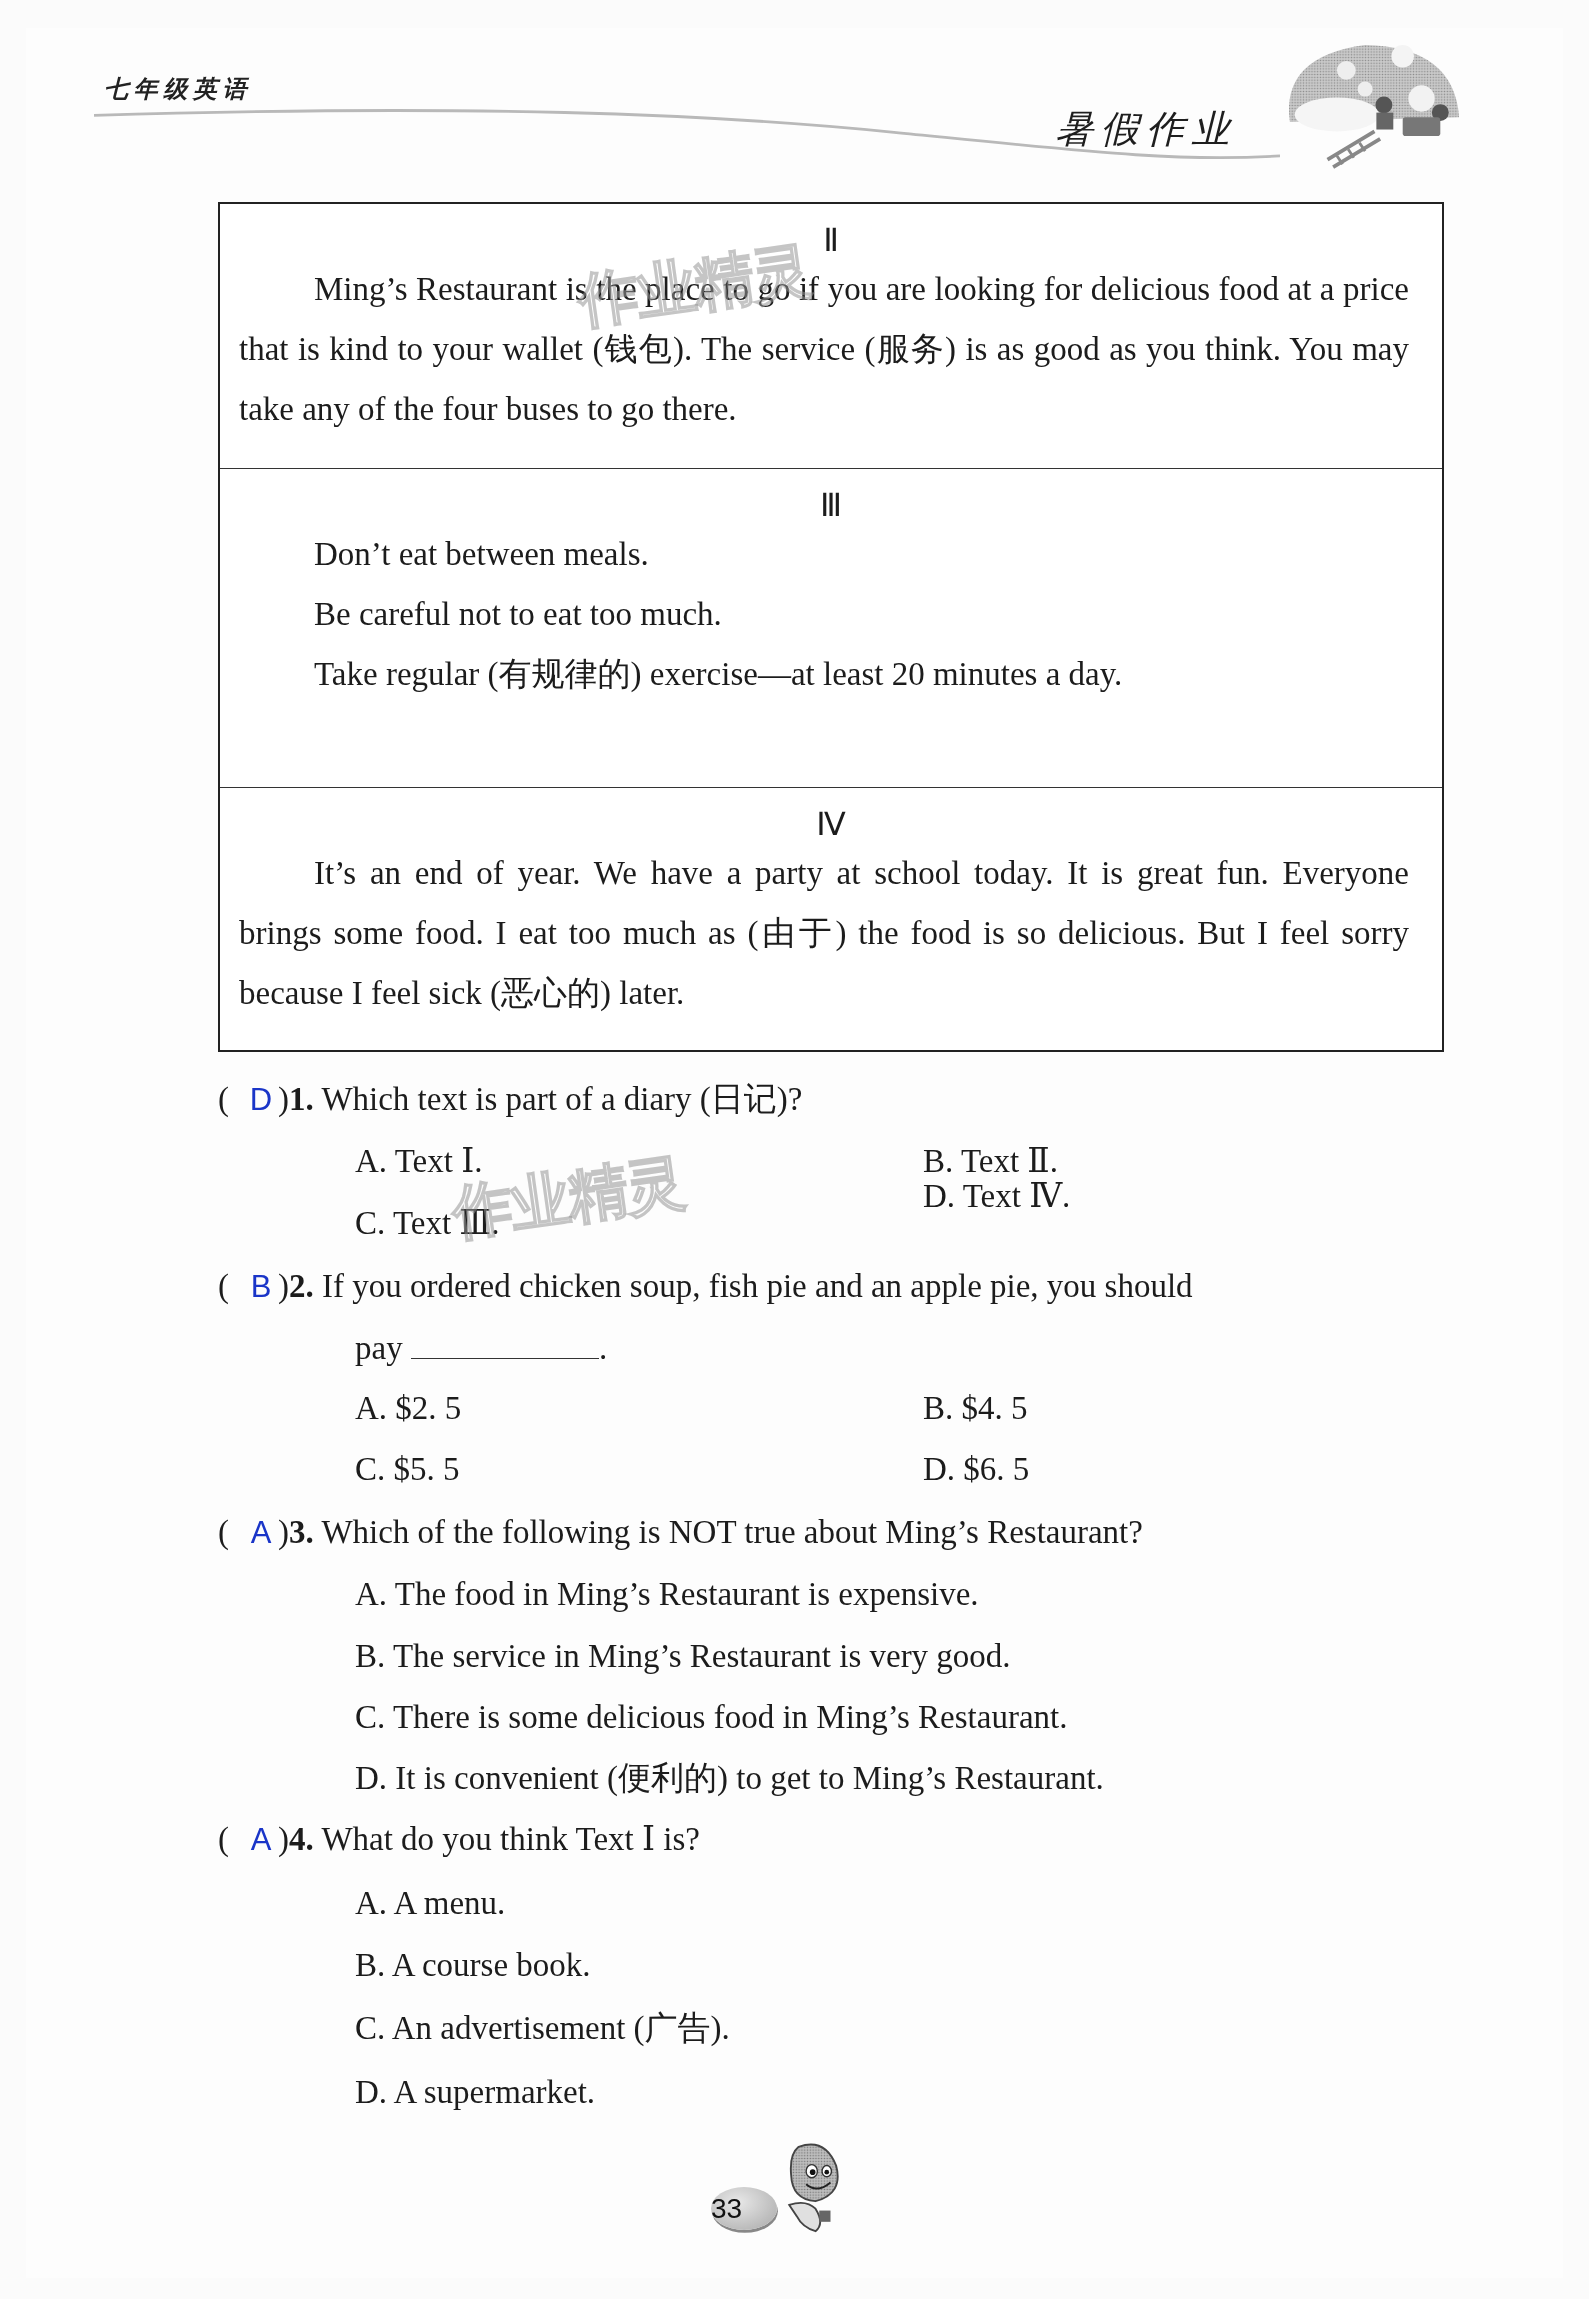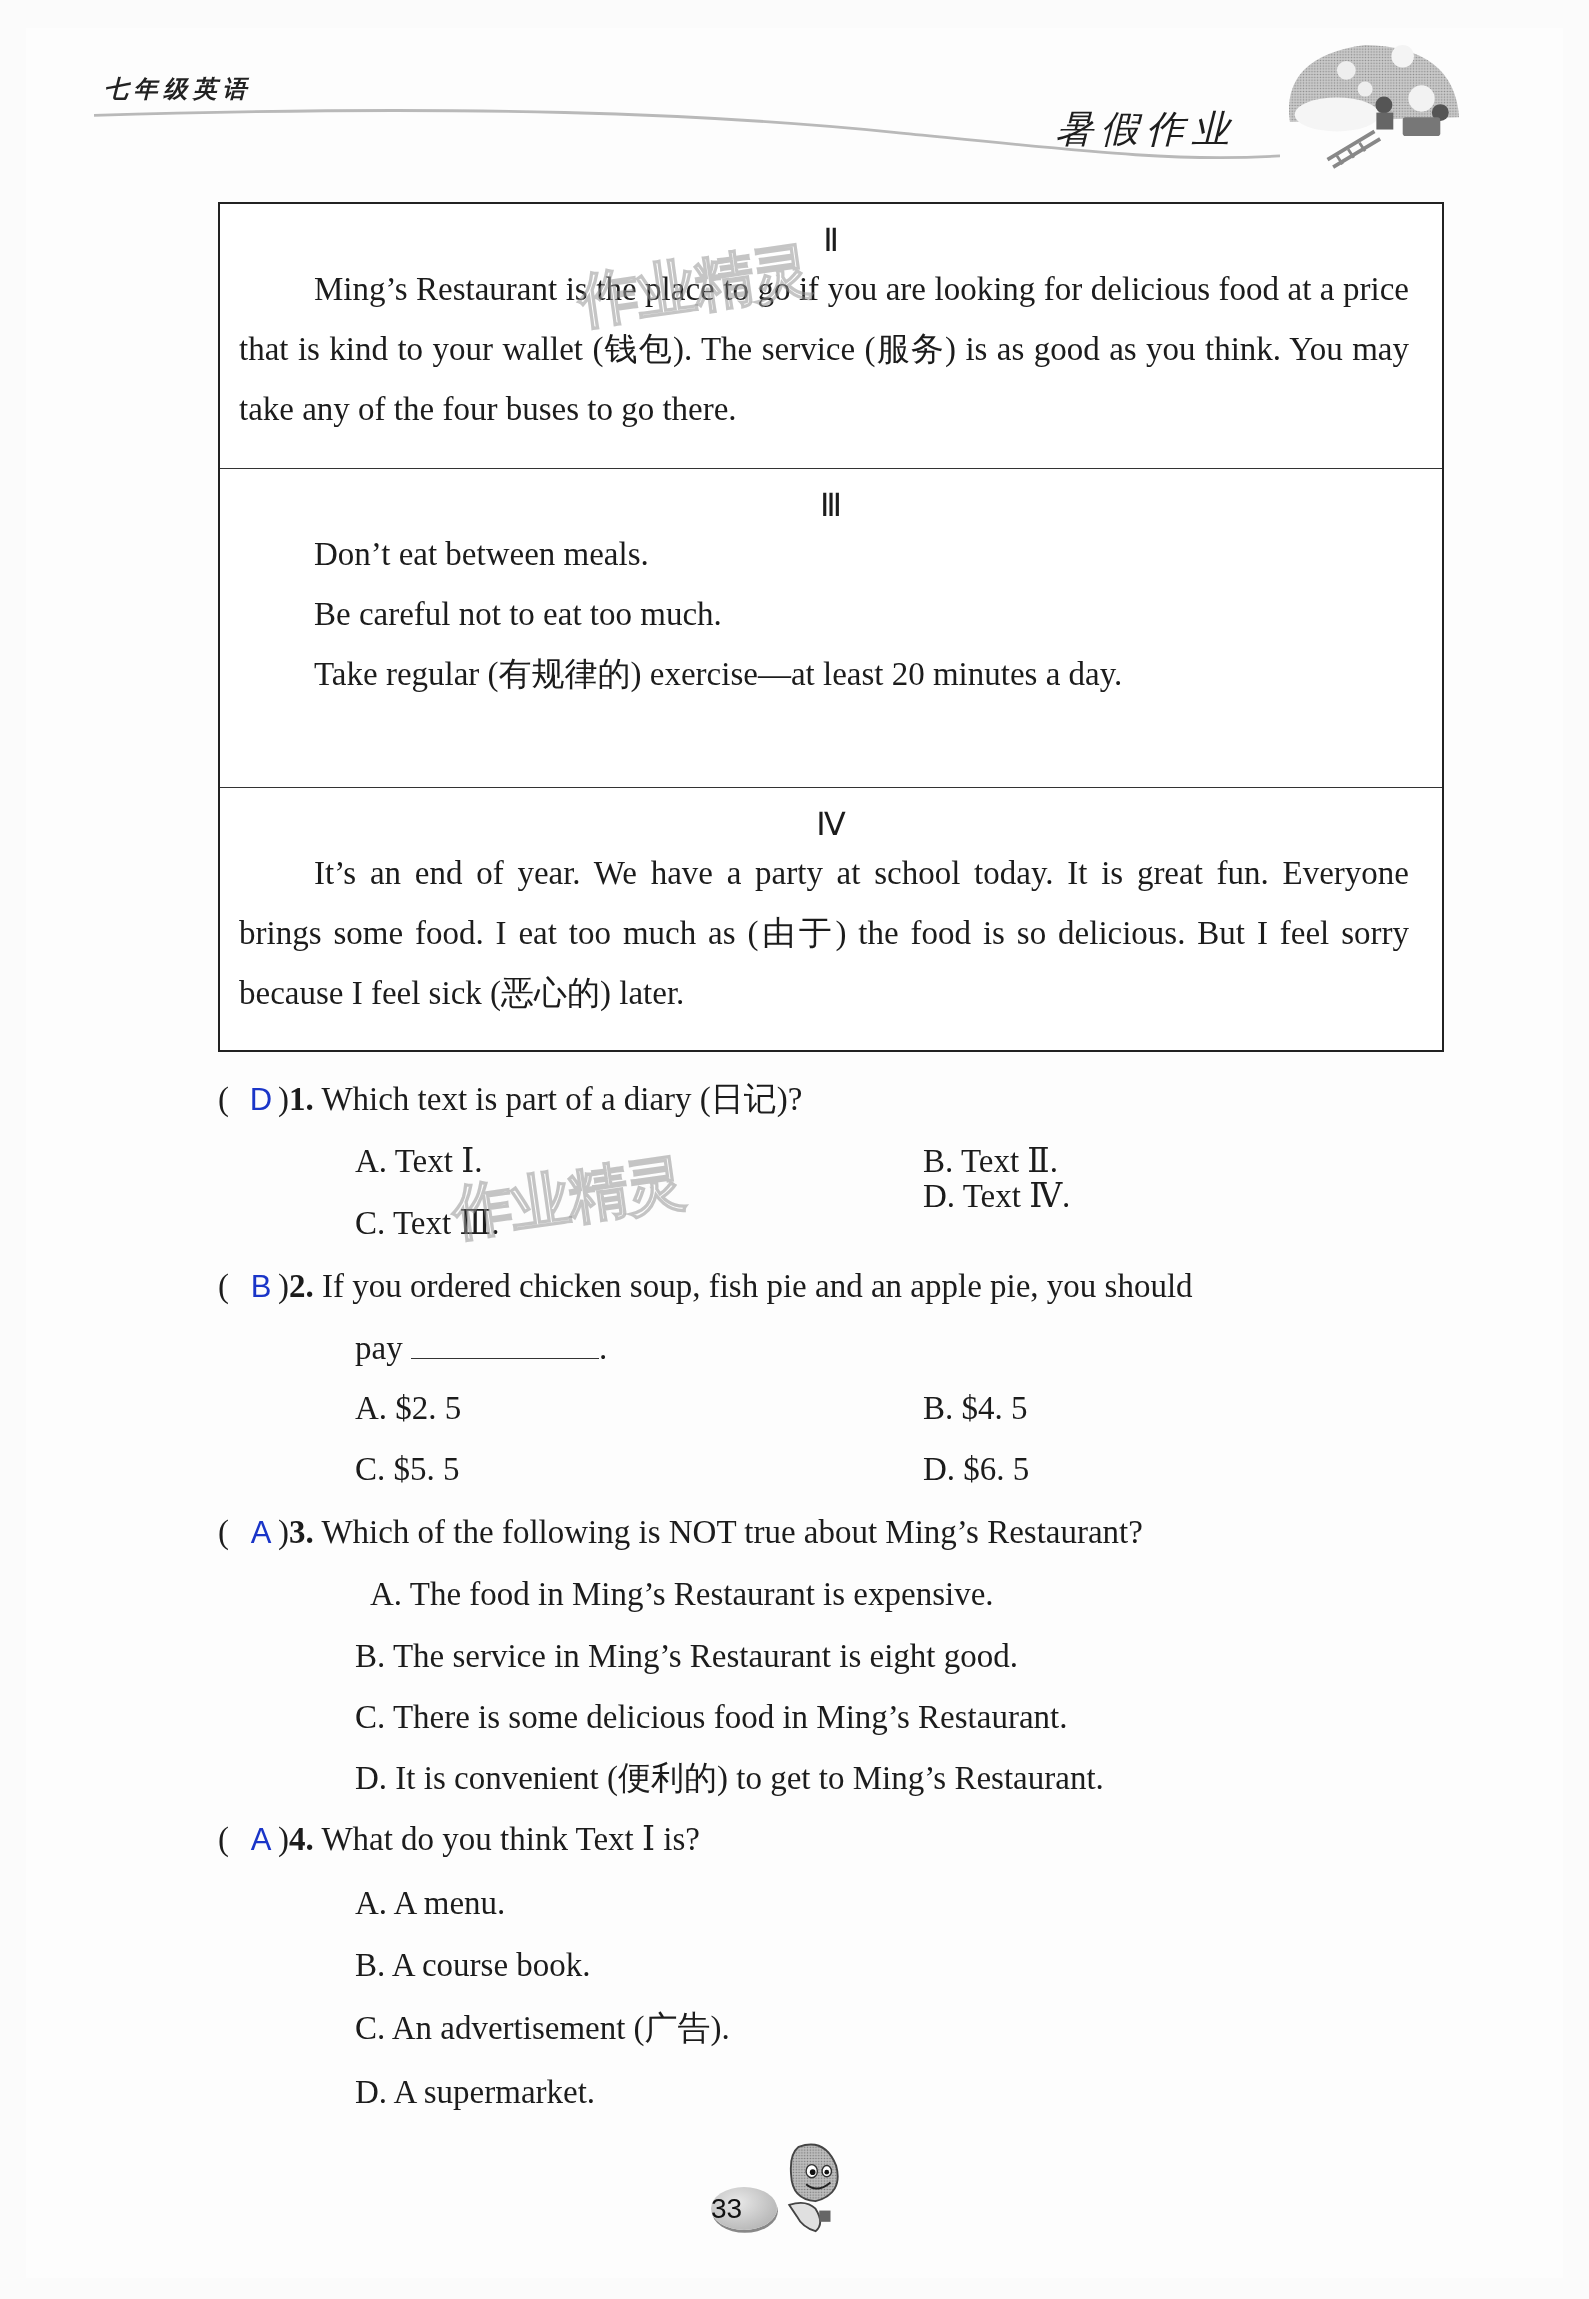--- a/index.html
+++ b/index.html
@@ -140,22 +140,22 @@
   <span>pay</span> <span class="blank"></span><span>.</span>
 </div>
 <div class="opt" style="left:355px;top:1388px;">A. $2. 5</div>
 <div class="opt" style="left:923px;top:1388px;">B. $4. 5</div>
 <div class="opt" style="left:355px;top:1449px;">C. $5. 5</div>
 <div class="opt" style="left:923px;top:1449px;">D. $6. 5</div>
 
 <div class="q" style="top:1512px;">
   <span class="paren">(</span><span class="ans">A</span><span>)</span><span class="num">3.</span> <span>Which of the following is NOT true about Ming’s Restaurant?</span>
 </div>
-<div class="opt" style="left:370px;top:1574px;">A. The food in Ming’s Restaurant is expensive.</div>
-<div class="opt" style="left:355px;top:1636px;">B. The service in Ming’s Restaurant is eight good.</div>
+<div class="opt" style="left:355px;top:1574px;">A. The food in Ming’s Restaurant is expensive.</div>
+<div class="opt" style="left:355px;top:1636px;">B. The service in Ming’s Restaurant is very good.</div>
 <div class="opt" style="left:355px;top:1697px;">C. There is some delicious food in Ming’s Restaurant.</div>
 <div class="opt" style="left:355px;top:1758px;">D. It is convenient (便利的) to get to Ming’s Restaurant.</div>
 
 <div class="q" style="top:1819px;">
   <span class="paren">(</span><span class="ans">A</span><span>)</span><span class="num">4.</span> <span>What do you think Text Ⅰ is?</span>
 </div>
 <div class="opt" style="left:355px;top:1883px;">A. A menu.</div>
 <div class="opt" style="left:355px;top:1945px;">B. A course book.</div>
 <div class="opt" style="left:355px;top:2008px;">C. An advertisement (广告).</div>
 <div class="opt" style="left:355px;top:2072px;">D. A supermarket.</div>

